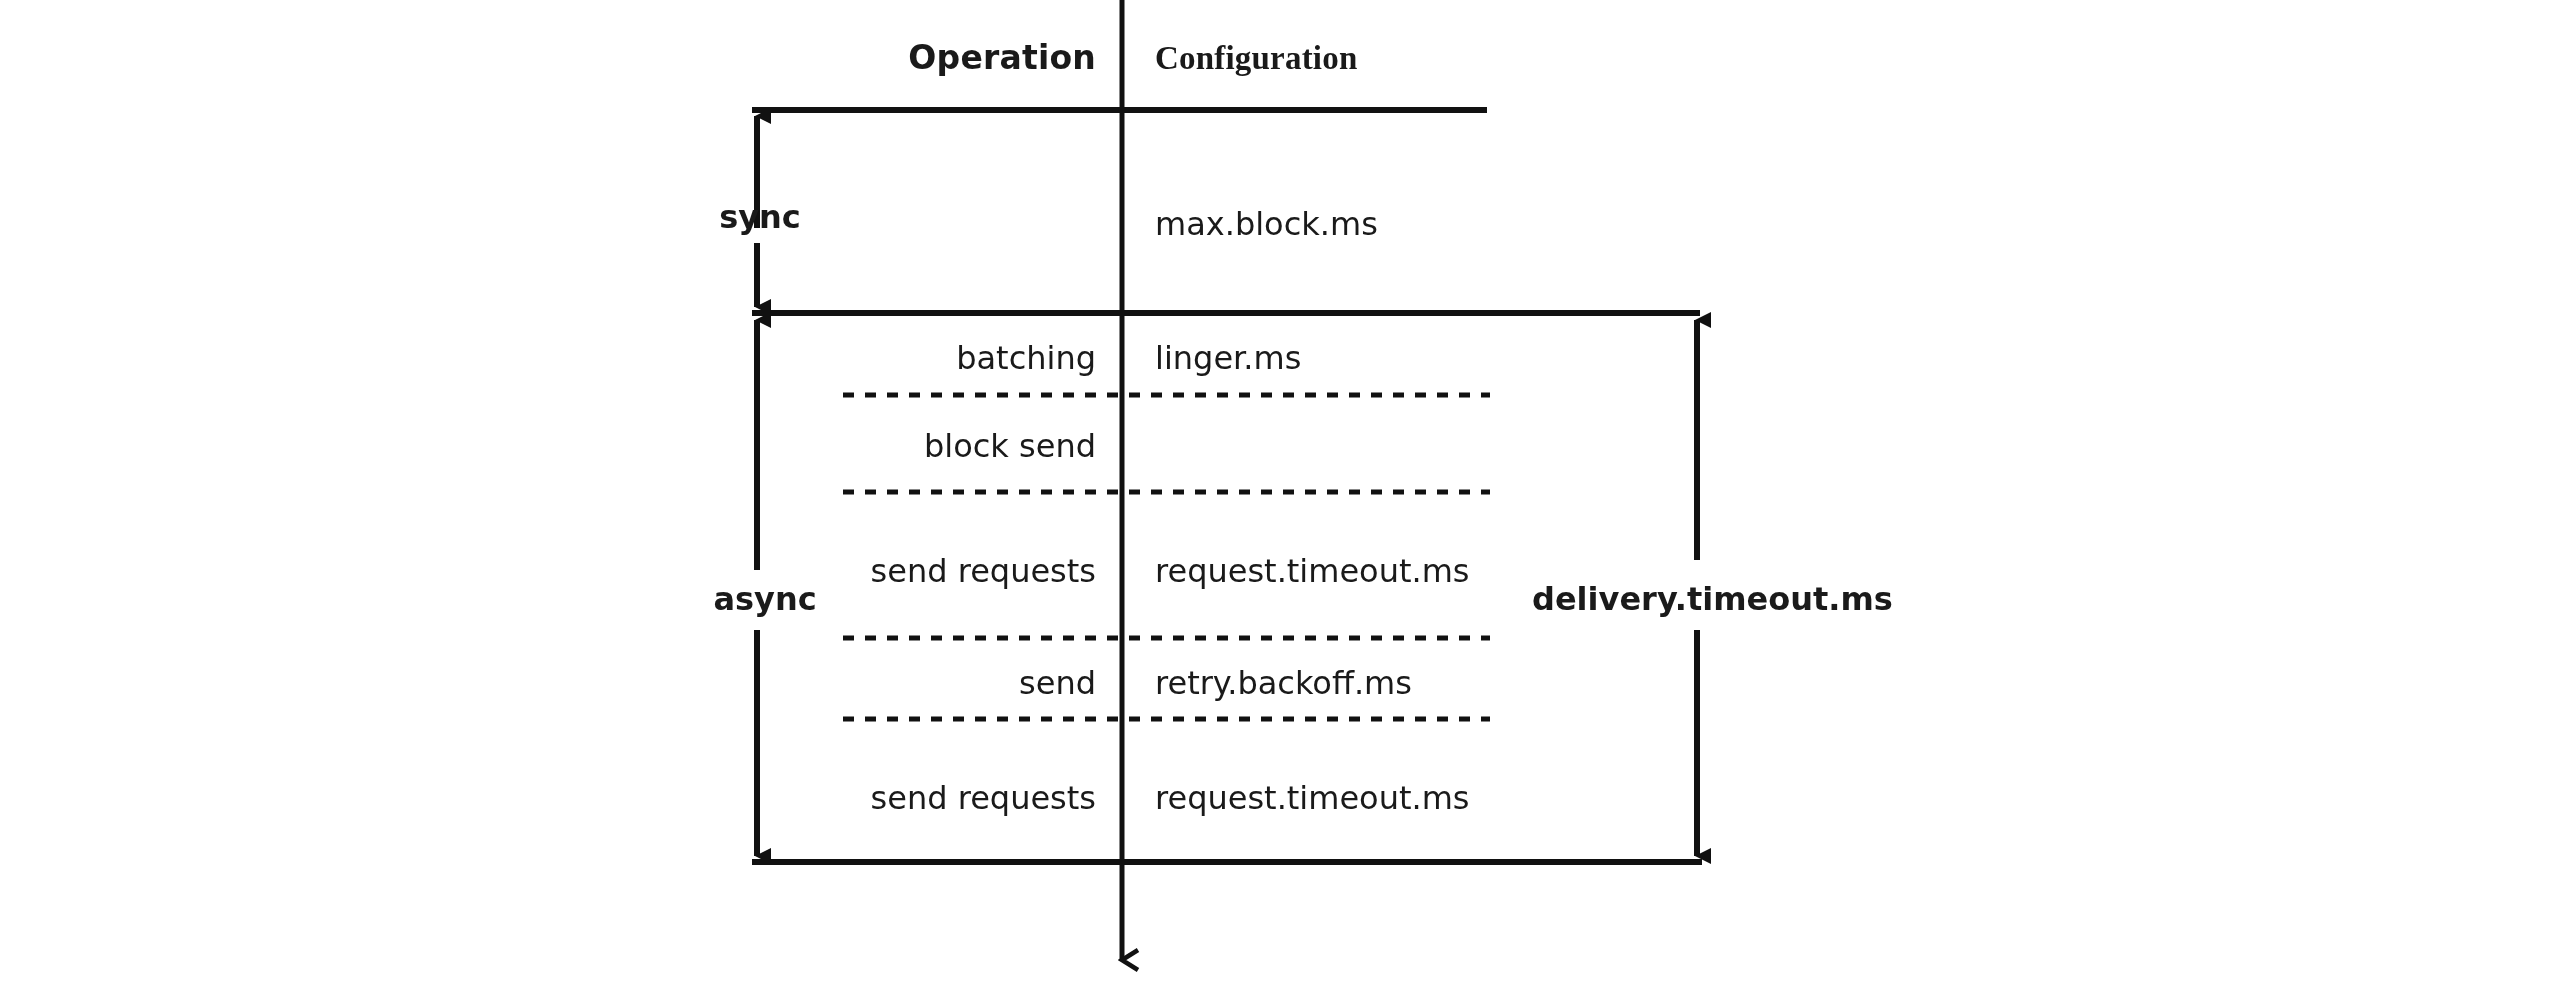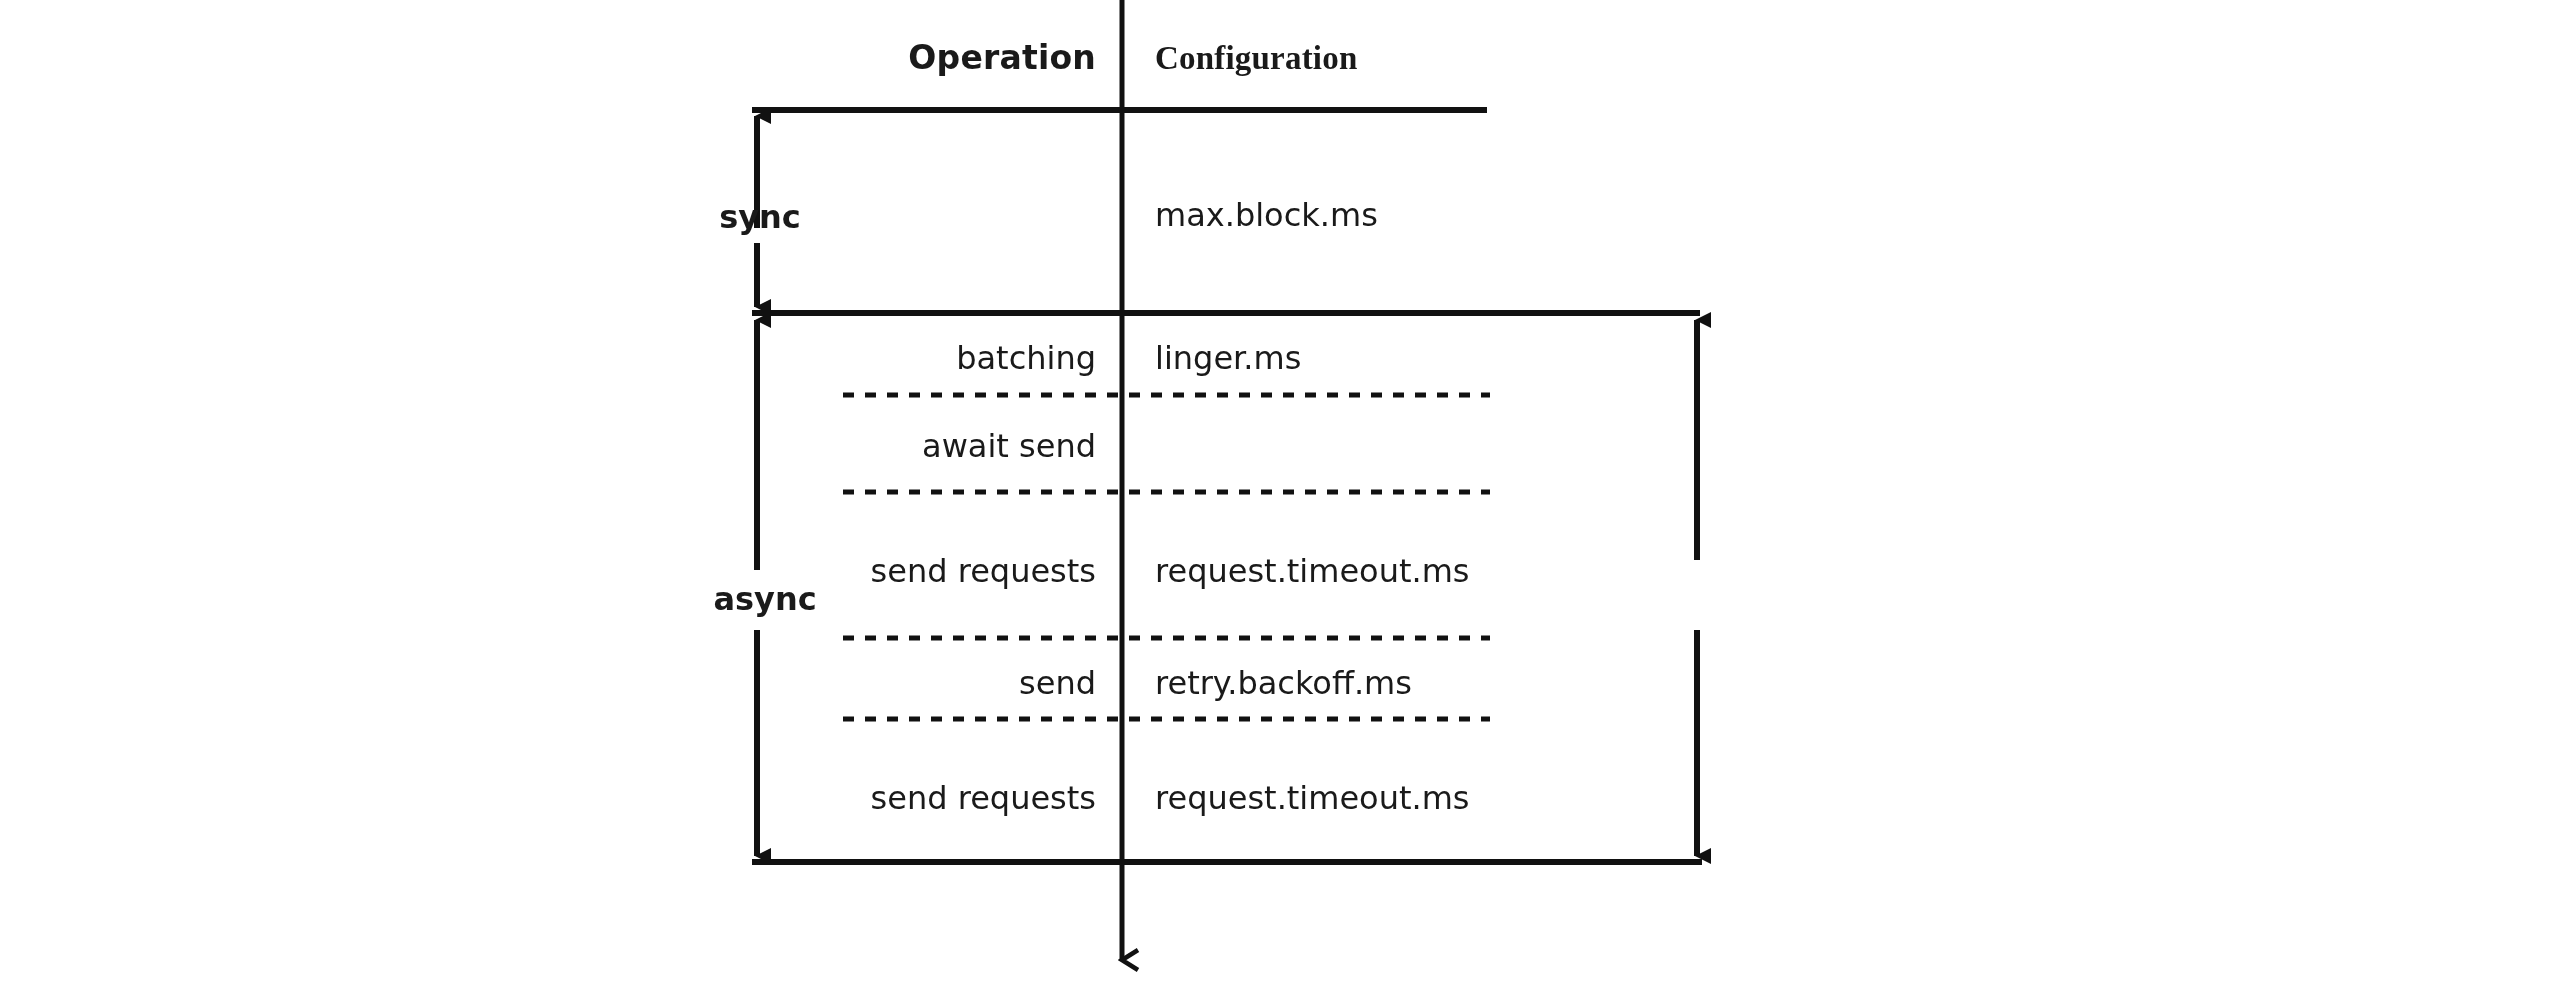--- a/index.html
+++ b/index.html
@@ -90,27 +90,28 @@
     <line x1="843" y1="638" x2="1490" y2="638" stroke="#111111" stroke-width="5" stroke-dasharray="11 11"></line>
     <line x1="843" y1="719" x2="1490" y2="719" stroke="#111111" stroke-width="5" stroke-dasharray="11 11"></line>
   </svg>
 
   <div class="lbl col-head align-right" style="left:1096px; top:58px;">Operation</div>
   <div class="lbl col-head align-left" style="left:1155px; top:58px;font-family:Liberation Serif, serif;">Configuration</div>
 
   <div class="lbl side-text align-center" style="left:760px; top:218px;">sync</div>
   <div class="lbl side-text align-center" style="left:765px; top:600px;">async</div>
 
+  <div class="lbl side-text align-left" style="left:1532px; top:600px;">delivery.timeout.ms</div>
 
-  <div class="lbl row-text align-left" style="left:1155px; top:216px;">max.block.ms</div>
+  <div class="lbl row-text align-left" style="left:1155px; top:225px;">max.block.ms</div>
 
   <div class="lbl row-text align-right" style="left:1096px; top:359px;">batching</div>
   <div class="lbl row-text align-left" style="left:1155px; top:359px;">linger.ms</div>
 
-  <div class="lbl row-text align-right" style="left:1096px; top:447px;">await send</div>
+  <div class="lbl row-text align-right" style="left:1096px; top:447px;">block send</div>
   <div class="lbl row-text align-left" style="left:1155px; top:447px;"></div>
 
   <div class="lbl row-text align-right" style="left:1096px; top:572px;">send requests</div>
   <div class="lbl row-text align-left" style="left:1155px; top:572px;">request.timeout.ms</div>
 
   <div class="lbl row-text align-right" style="left:1096px; top:684px;">send</div>
   <div class="lbl row-text align-left" style="left:1155px; top:684px;">retry.backoff.ms</div>
 
   <div class="lbl row-text align-right" style="left:1096px; top:799px;">send requests</div>
   <div class="lbl row-text align-left" style="left:1155px; top:799px;">request.timeout.ms</div>

